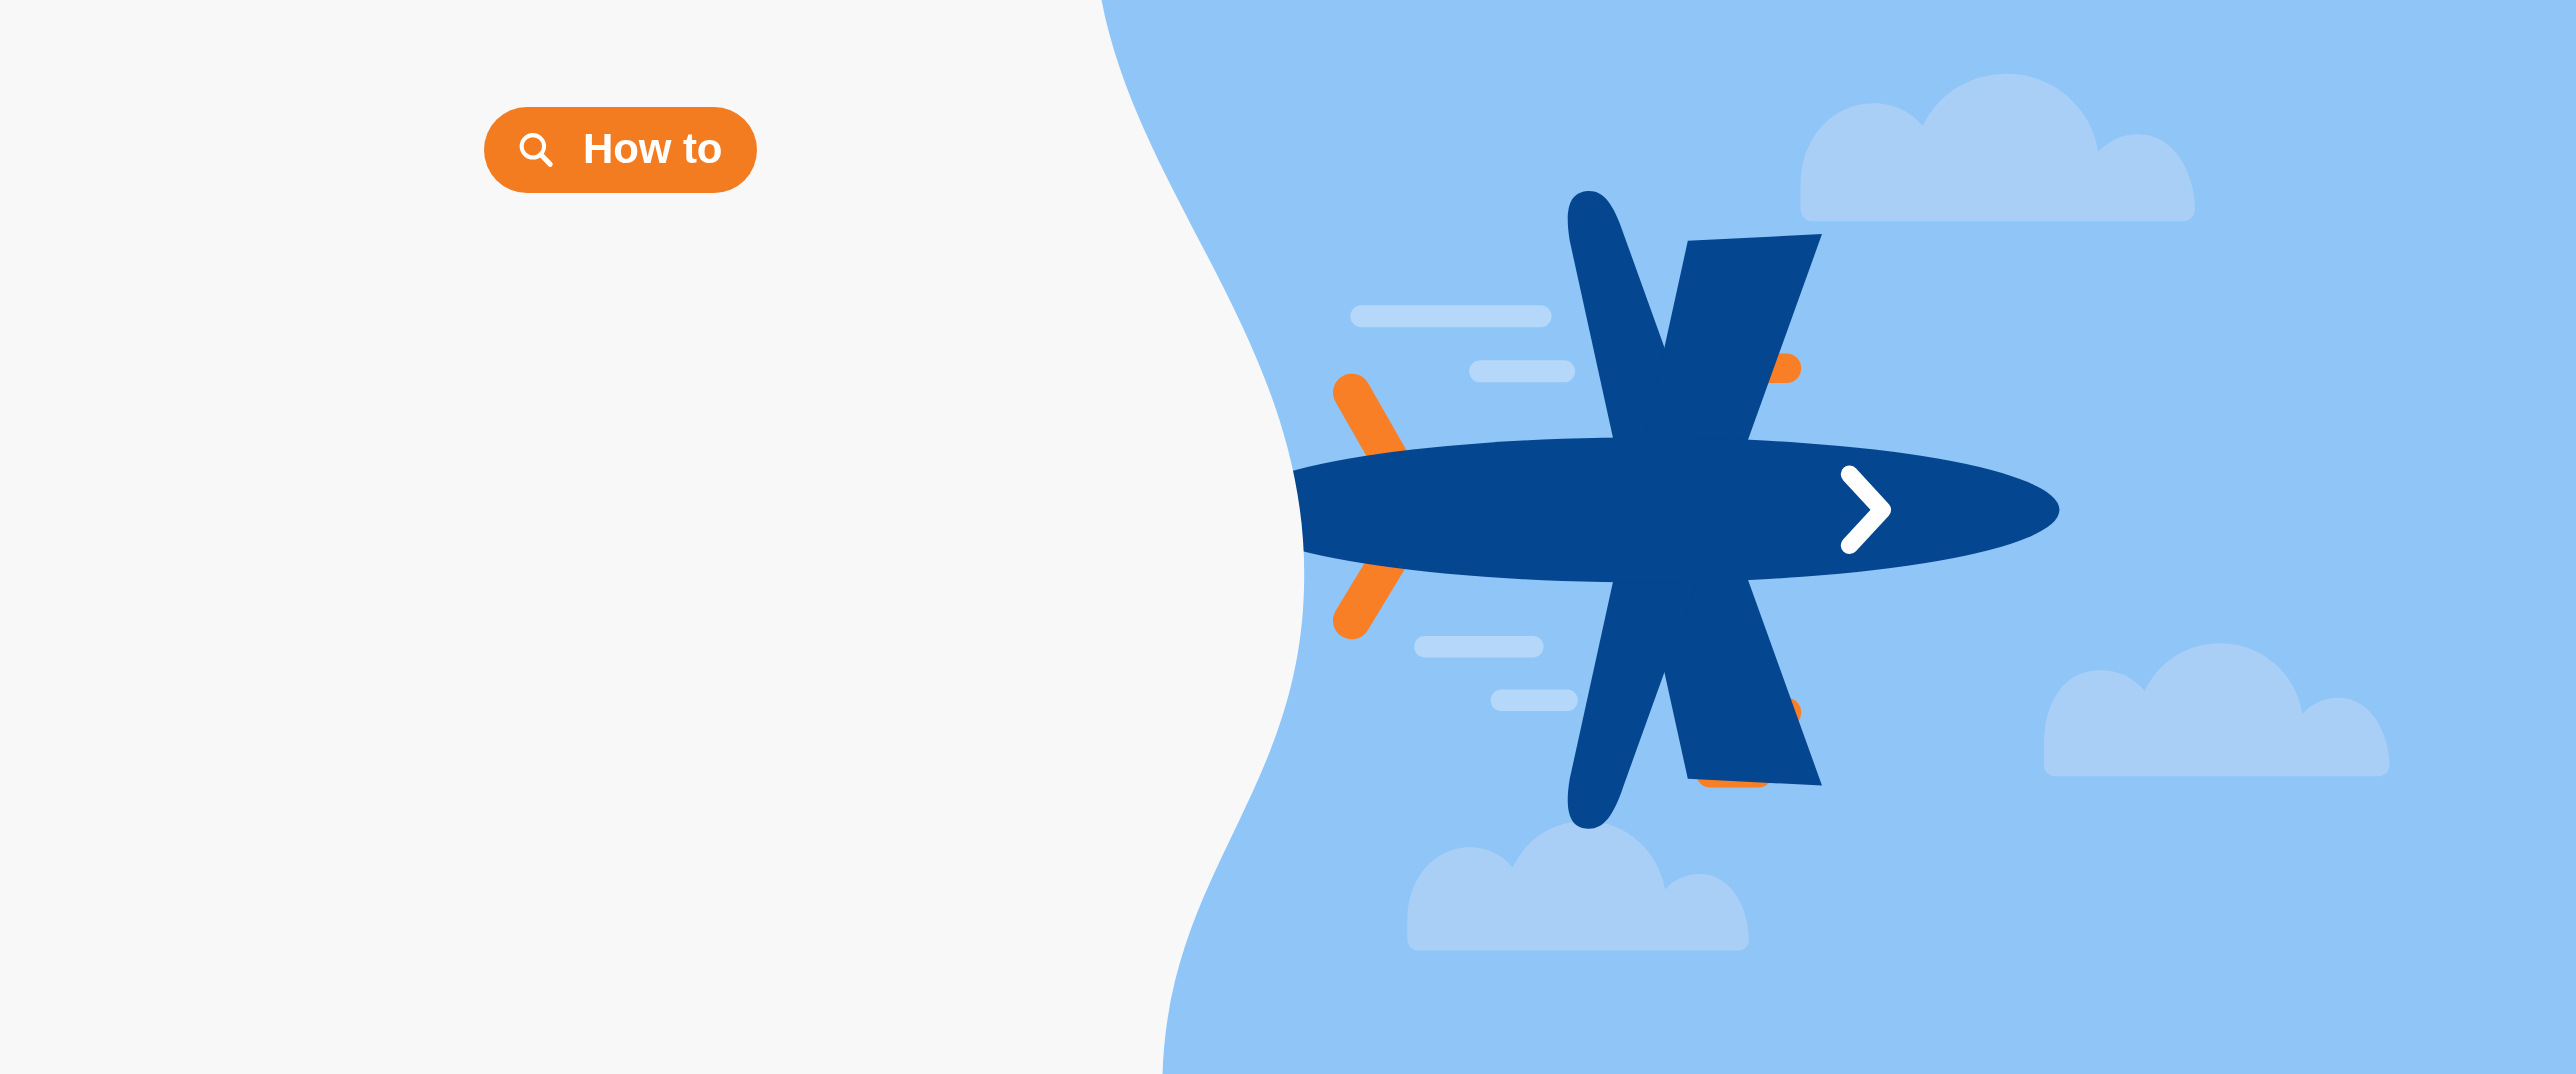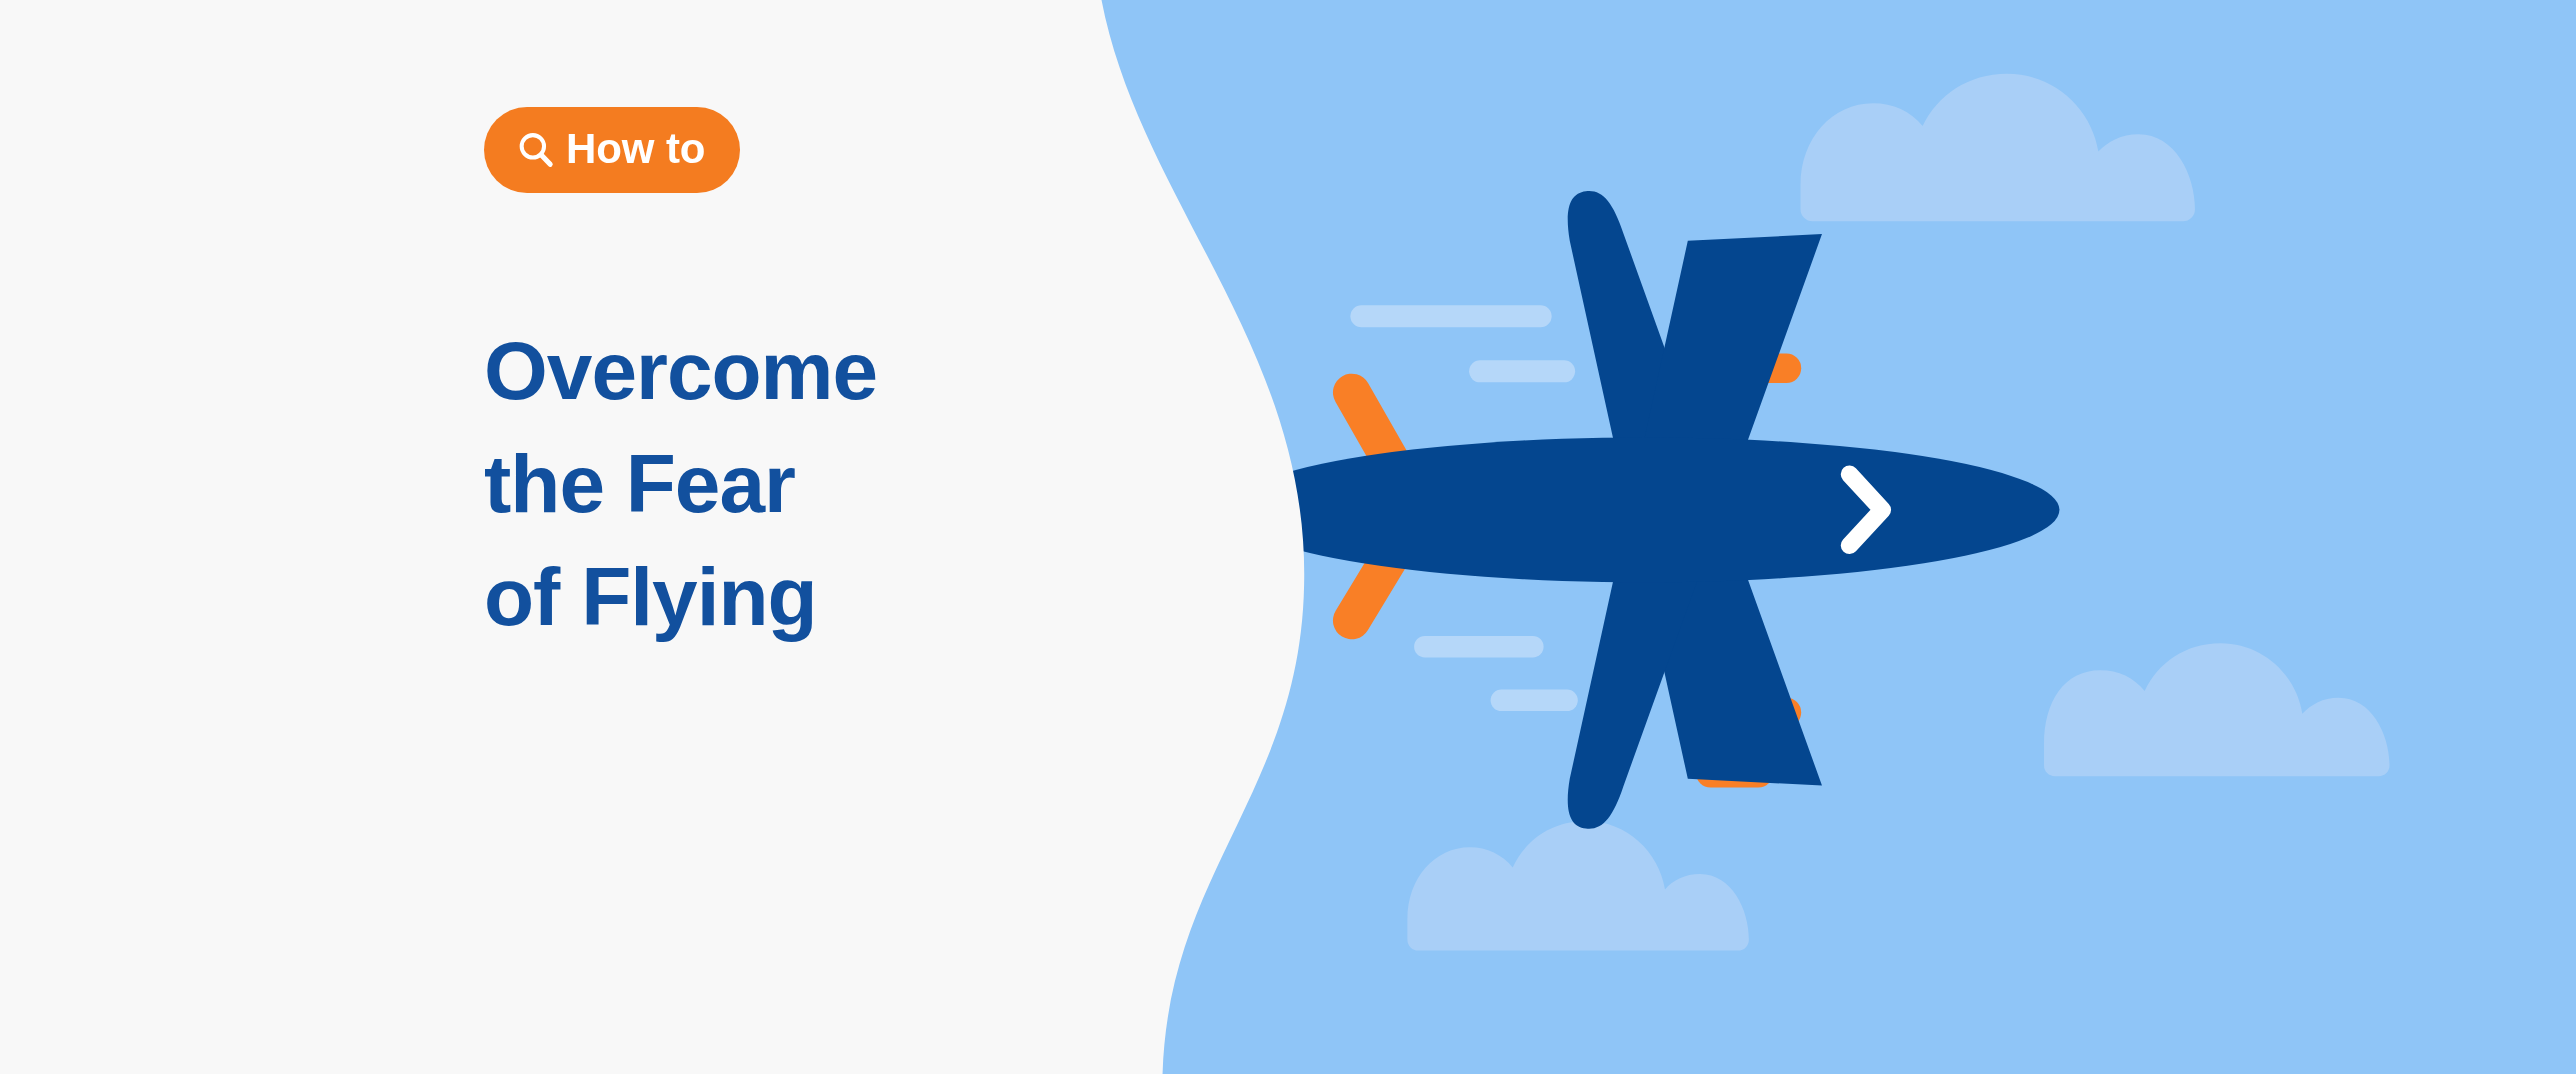--- a/index.html
+++ b/index.html
@@ -15,21 +15,21 @@
 
   
   #panel-layer{position:absolute;inset:0;width:2576px;height:1074px;}
 
   
   #content{position:absolute;left:0;top:0;width:1100px;height:1074px;}
 
   #badge{
     position:absolute;left:484px;top:107px;
     height:86px;box-sizing:border-box;
-    display:inline-flex;align-items:center;gap:9px;
+    display:inline-flex;align-items:center;gap:26px;
     padding:0 35px 0 31px;
     background:#F47C20;border-radius:43px;
     white-space:nowrap;
   }
   #badge .search-ic{display:block;width:42px;height:42px;flex:0 0 42px;}
   #badge-label{
     color:#FFFFFF;font-size:42px;font-weight:700;
     letter-spacing:-0.1px;line-height:1;
     position:relative;top:-1.3px;
   }
@@ -148,21 +148,16 @@
   <div id="content">
 
     <div id="badge">
       <svg class="search-ic" viewBox="0 0 24 24">
         <circle cx="10.2" cy="9.9" r="6.4" fill="none" stroke="#FFFFFF" stroke-width="2.3"></circle>
         <line x1="14.9" y1="14.7" x2="20.1" y2="20.2" stroke="#FFFFFF" stroke-width="2.9" stroke-linecap="round"></line>
       </svg>
       <span id="badge-label">How to</span>
     </div>
 
-    <h1 id="headline">
-      <span class="hl">Overcome</span>
-      <span class="hl">the Fear</span>
-      <span class="hl">of Flying</span>
-    </h1>
 
   </div>
 </div>
 
 
 </body></html>

